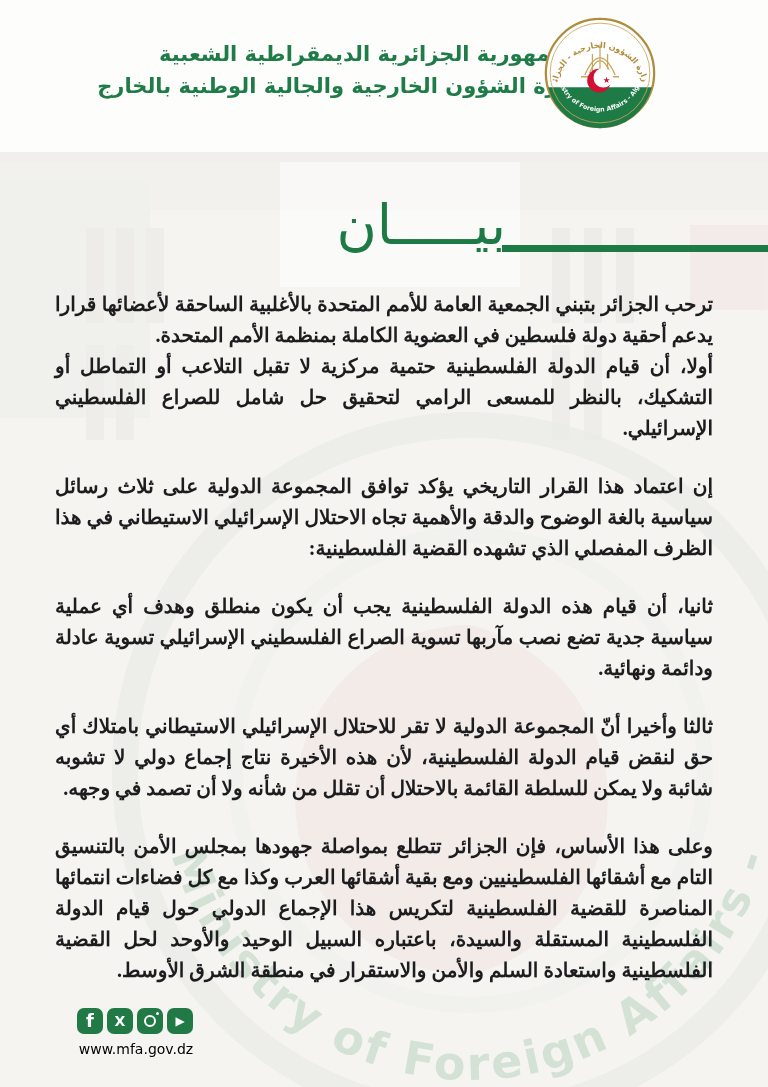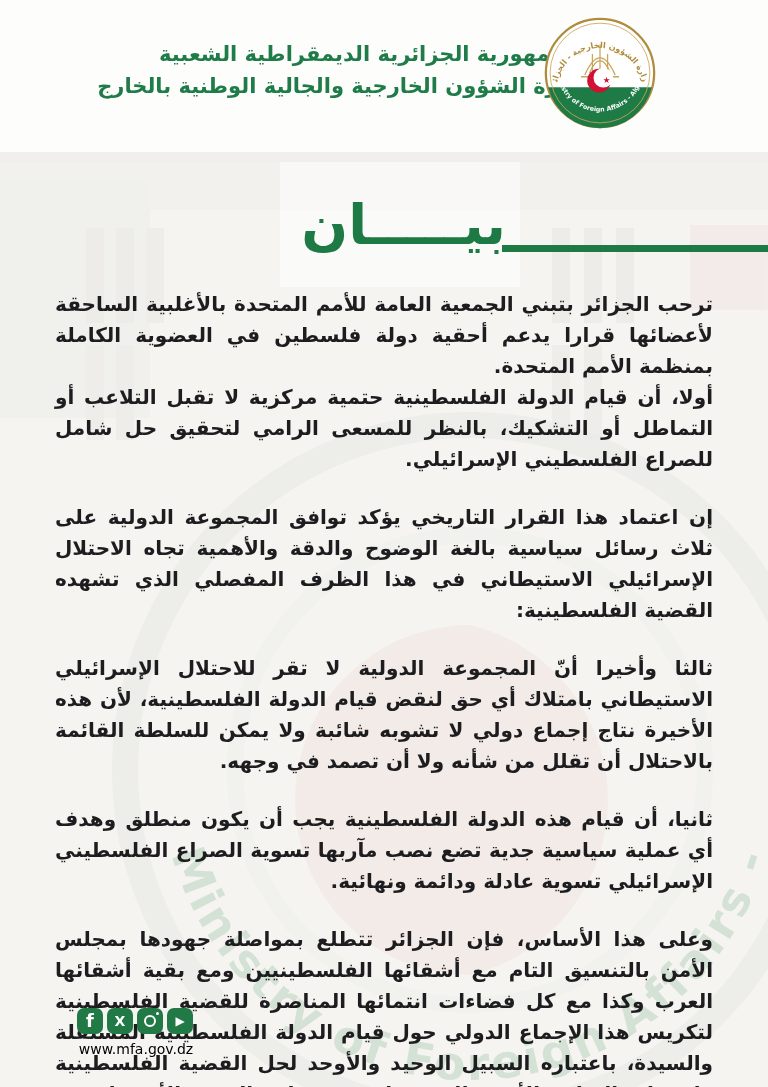--- a/index.html
+++ b/index.html
@@ -23,35 +23,35 @@
     position:absolute; top:38px; left:150px; width:440px;
     text-align:center; direction:rtl;
     color:#1f7b48; font-weight:bold; font-size:21px; line-height:32px;
     white-space:nowrap;
   }
   .logo { position:absolute; top:16px; left:543px; width:114px; height:114px; }
 
   
   .title-word {
     position:absolute; top:198px; right:262px; z-index:2;
-    color:#1d7a45; font-size:55px; font-weight:bold; direction:rtl;
+    color:#1d7a45; font-size:55px; font-weight:normal; direction:rtl;
     line-height:1; white-space:nowrap;
   }
   .title-rule {
     position:absolute; top:245px; right:0; width:266px; height:7px;
     background:#1d7a45; z-index:2;
   }
 
   
   .content {
     position:absolute; top:289px; left:55px; right:55px; z-index:2;
     direction:rtl; text-align:justify;
     color:#1d1d1f; font-weight:bold; font-size:20px; line-height:31px;
   }
-  .content p { margin:0 0 27px 0; }
+  .content p { margin:0 0 27px 0;font-family:Liberation Serif, serif; }
   .content p.flow { margin-bottom:0; }
 
   
   .icons {
     position:absolute; left:77px; top:1008px; z-index:2;
     display:flex; gap:4px; direction:ltr;
   }
   .icon-btn {
     width:26px; height:26px; border-radius:7px; background:#217a46;
     display:flex; align-items:center; justify-content:center;
@@ -147,22 +147,22 @@
     </svg>
   </header>
 
   <div class="title-word">بيـــــان</div>
   <div class="title-rule"></div>
 
   <main class="content">
     <p class="flow">ترحب الجزائر بتبني الجمعية العامة للأمم المتحدة بالأغلبية الساحقة لأعضائها قرارا يدعم أحقية دولة فلسطين في العضوية الكاملة بمنظمة الأمم المتحدة.</p>
     <p>أولا، أن قيام الدولة الفلسطينية حتمية مركزية لا تقبل التلاعب أو التماطل أو التشكيك، بالنظر للمسعى الرامي لتحقيق حل شامل للصراع الفلسطيني الإسرائيلي.</p>
     <p>إن اعتماد هذا القرار التاريخي يؤكد توافق المجموعة الدولية على ثلاث رسائل سياسية بالغة الوضوح والدقة والأهمية تجاه الاحتلال الإسرائيلي الاستيطاني في هذا الظرف المفصلي الذي تشهده القضية الفلسطينية:</p>
+    <p>ثانيا، أن قيام هذه الدولة الفلسطينية يجب أن يكون منطلق وهدف أي عملية سياسية جدية تضع نصب مآربها تسوية الصراع الفلسطيني الإسرائيلي تسوية عادلة ودائمة ونهائية.</p>
     <p>ثالثا وأخيرا أنّ المجموعة الدولية لا تقر للاحتلال الإسرائيلي الاستيطاني بامتلاك أي حق لنقض قيام الدولة الفلسطينية، لأن هذه الأخيرة نتاج إجماع دولي لا تشوبه شائبة ولا يمكن للسلطة القائمة بالاحتلال أن تقلل من شأنه ولا أن تصمد في وجهه.</p>
-    <p>ثانيا، أن قيام هذه الدولة الفلسطينية يجب أن يكون منطلق وهدف أي عملية سياسية جدية تضع نصب مآربها تسوية الصراع الفلسطيني الإسرائيلي تسوية عادلة ودائمة ونهائية.</p>
     <p>وعلى هذا الأساس، فإن الجزائر تتطلع بمواصلة جهودها بمجلس الأمن بالتنسيق التام مع أشقائها الفلسطينيين ومع بقية أشقائها العرب وكذا مع كل فضاءات انتمائها المناصرة للقضية الفلسطينية لتكريس هذا الإجماع الدولي حول قيام الدولة الفلسطينية المستقلة والسيدة، باعتباره السبيل الوحيد والأوحد لحل القضية الفلسطينية واستعادة السلم والأمن والاستقرار في منطقة الشرق الأوسط.</p>
 
   </main>
 
   <div class="icons">
     <a class="icon-btn">
       <span class="glyph-f">f</span>
     </a>
     <a class="icon-btn">
       <span class="glyph-x">X</span>

